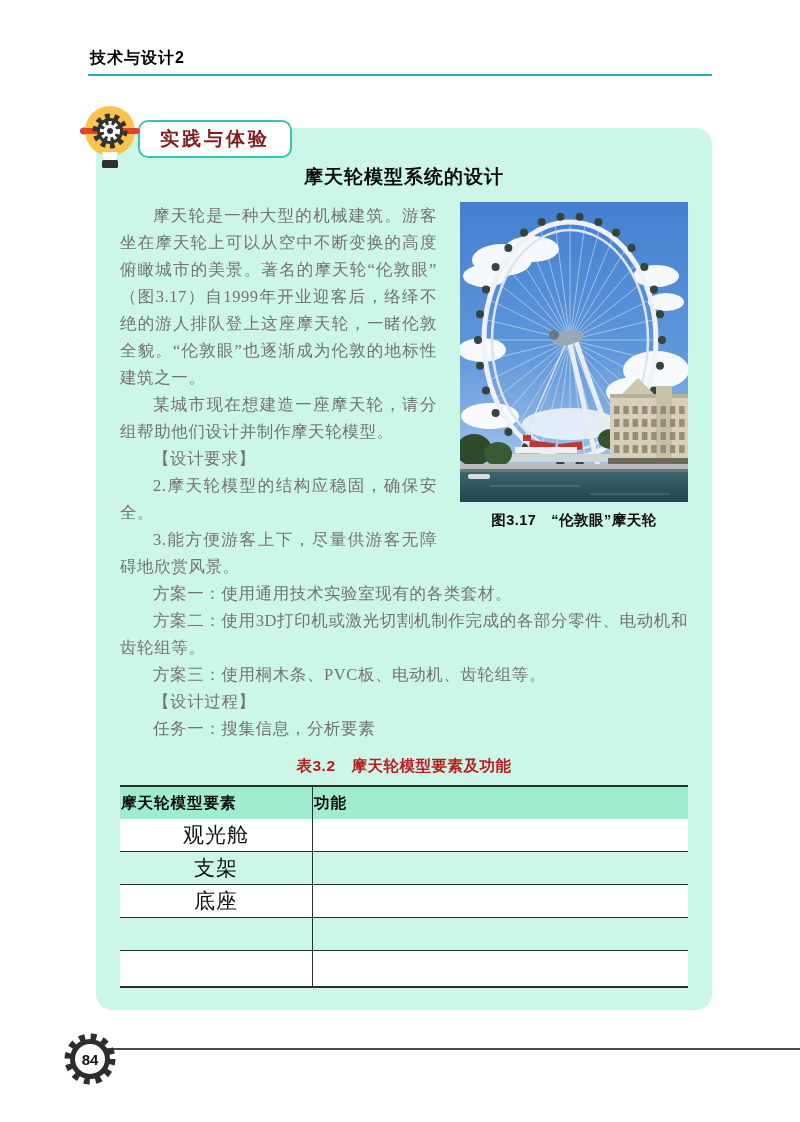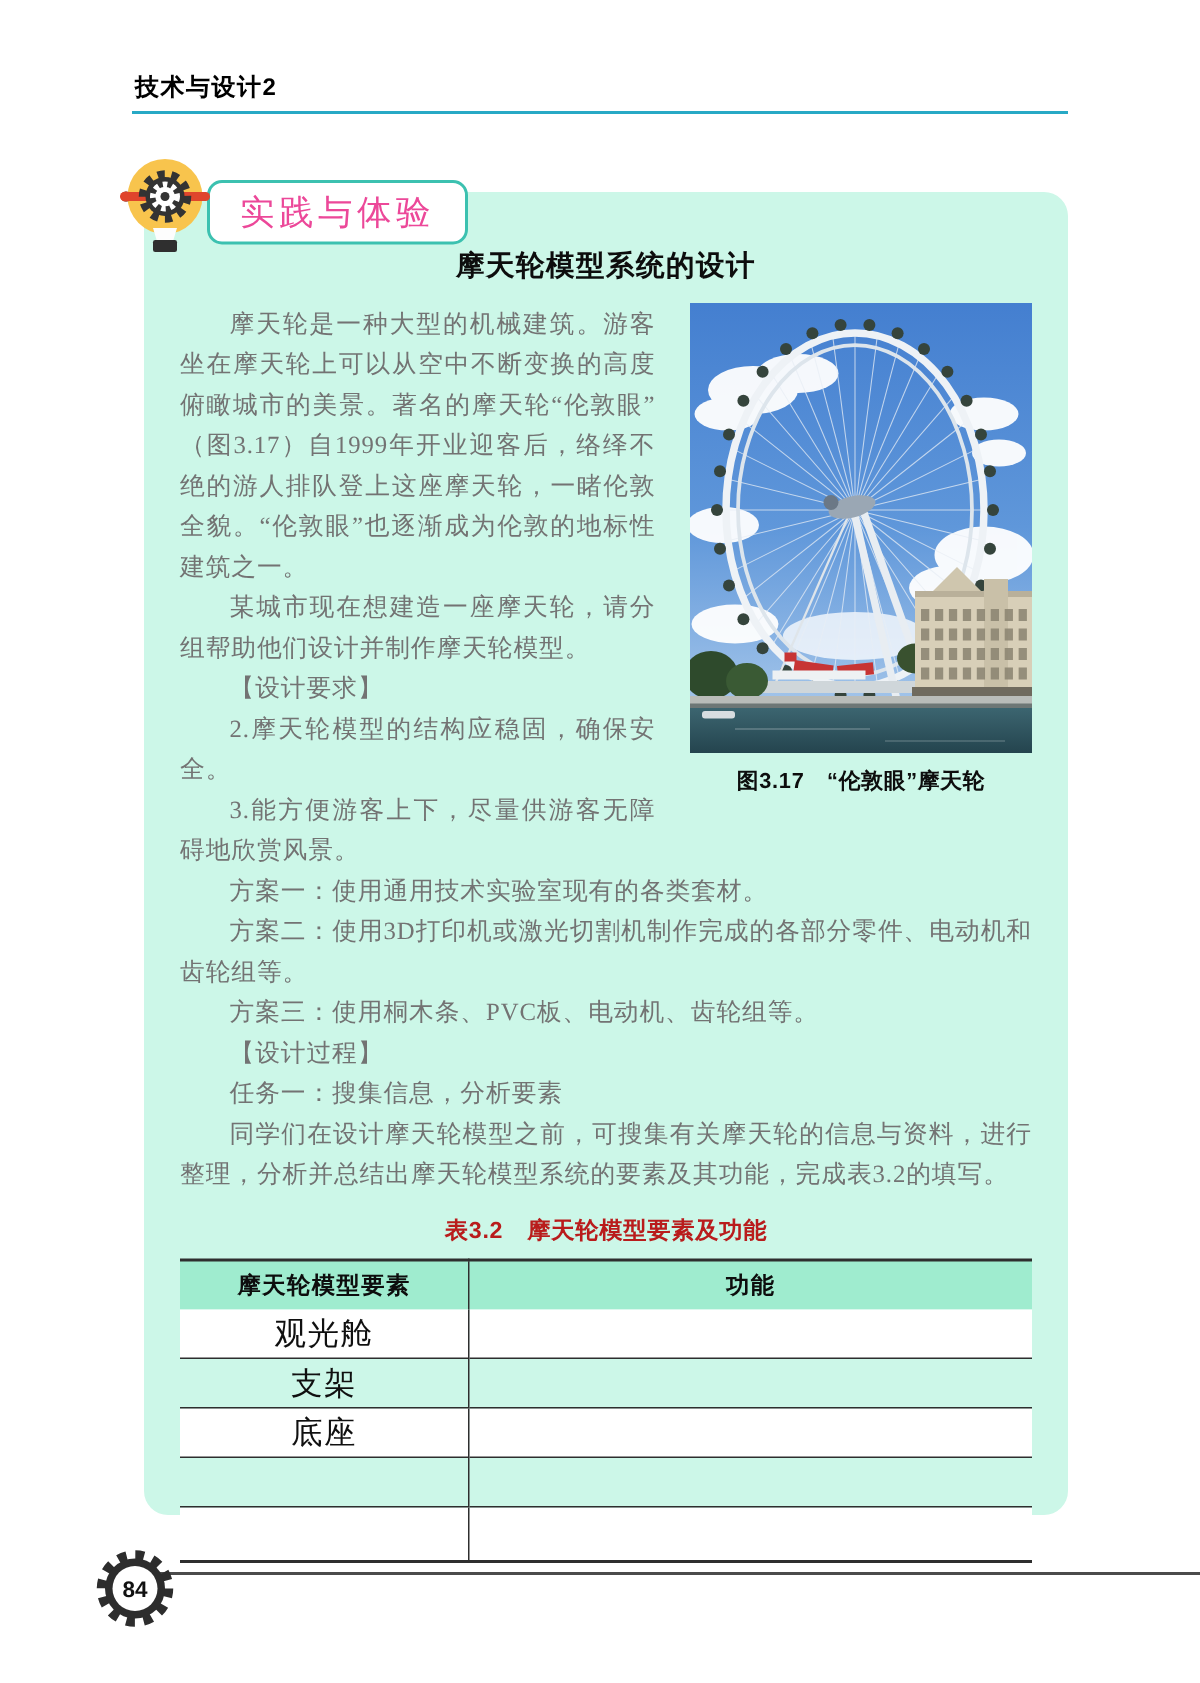--- a/index.html
+++ b/index.html
@@ -12,21 +12,21 @@
   .head-rule{position:absolute;left:88px;top:74px;width:624px;height:2px;background:#27a9c5;}
 
   
   .panel{position:absolute;left:96px;top:128px;width:616px;height:882px;
          background:#ccf7e8;border-radius:16px;box-sizing:border-box;
          padding:36px 24px 0 24px;}
 
   
   .badge-pill{position:absolute;left:138px;top:120px;z-index:3;background:#ffffff;
               border:2px solid #3cc1b0;border-radius:10px;padding:4px 20px;
-              font-size:23px;font-weight:normal;color:#ec4899;letter-spacing:3px;}
+              font-size:19px;font-weight:bold;color:#7f1d1d;letter-spacing:3px;}
   .badge-icon{position:absolute;left:80px;top:103px;width:60px;height:68px;z-index:4;}
 
   
   .activity-title{margin:0 0 12px 0;text-align:center;font-size:19px;font-weight:bold;
                   color:#0d0d0d;letter-spacing:1px;}
   .figure{float:right;width:228px;margin:4px 0 6px 14px;padding-left:23px;}
   .figure svg.photo{display:block;width:228px;height:300px;}
   .figure-caption{margin-top:9px;text-align:center;font-size:14.5px;font-weight:bold;
                   color:#0d0d0d;letter-spacing:0.5px;}
   .body-text p{margin:0;font-family:Liberation Serif, serif;
@@ -35,21 +35,21 @@
 
   
   .table-section{clear:both;padding-top:14px;}
   .table-title{text-align:center;font-size:15.5px;font-weight:bold;color:#b91c1c;
                margin:0 0 8px 0;letter-spacing:0.5px;}
   table.req{width:568px;margin:0 auto;border-collapse:collapse;
             border-top:2.5px solid #2e2e2e;border-bottom:2.5px solid #2e2e2e;}
   table.req tr{border-bottom:1.5px solid #2e2e2e;}
   table.req tr:last-child{border-bottom:none;}
   table.req th{background:#9feccf;font-size:15.5px;font-weight:bold;color:#0d0d0d;
-               height:30px;text-align:center;letter-spacing:1px;}
+               height:30px;text-align:left;letter-spacing:1px;}
   table.req td{height:30px;font-family:"Liberation Serif","DejaVu Serif",serif;
                font-size:21px;color:#101010;text-align:center;letter-spacing:1px;}
   table.req tr:last-child td{height:33px;}
   table.req th:first-child,table.req td:first-child{width:190px;border-right:1.5px solid #2e2e2e;}
   table.req tbody tr:nth-child(odd){background:#ffffff;}
   table.req tbody tr:nth-child(even){background:transparent;}
 
   
   .foot-rule{position:absolute;left:102px;top:1048px;width:698px;height:2px;background:#4b4b4b;z-index:1;}
   .page-gear{position:absolute;left:61px;top:1030px;width:58px;height:58px;z-index:2;}
@@ -260,21 +260,20 @@
       <p>摩天轮是一种大型的机械建筑。游客坐在摩天轮上可以从空中不断变换的高度俯瞰城市的美景。著名的摩天轮“伦敦眼”（图3.17）自1999年开业迎客后，络绎不绝的游人排队登上这座摩天轮，一睹伦敦全貌。“伦敦眼”也逐渐成为伦敦的地标性建筑之一。</p>
       <p>某城市现在想建造一座摩天轮，请分组帮助他们设计并制作摩天轮模型。</p>
       <p>【设计要求】</p>
       <p>2.摩天轮模型的结构应稳固，确保安全。</p>
       <p>3.能方便游客上下，尽量供游客无障碍地欣赏风景。</p>
       <p>方案一：使用通用技术实验室现有的各类套材。</p>
       <p>方案二：使用3D打印机或激光切割机制作完成的各部分零件、电动机和齿轮组等。</p>
       <p>方案三：使用桐木条、PVC板、电动机、齿轮组等。</p>
       <p>【设计过程】</p>
       <p>任务一：搜集信息，分析要素</p>
-      <p>同学们在设计摩天轮模型之前，可搜集有关摩天轮的信息与资料，进行整理，分析并总结出摩天轮模型系统的要素及其功能，完成表3.2的填写。</p>
     </div>
 
     <div class="table-section">
       <div class="table-title">表3.2　摩天轮模型要素及功能</div>
       <table class="req">
         <thead>
           <tr>
             <th>摩天轮模型要素</th>
             <th>功能</th>
           </tr>

